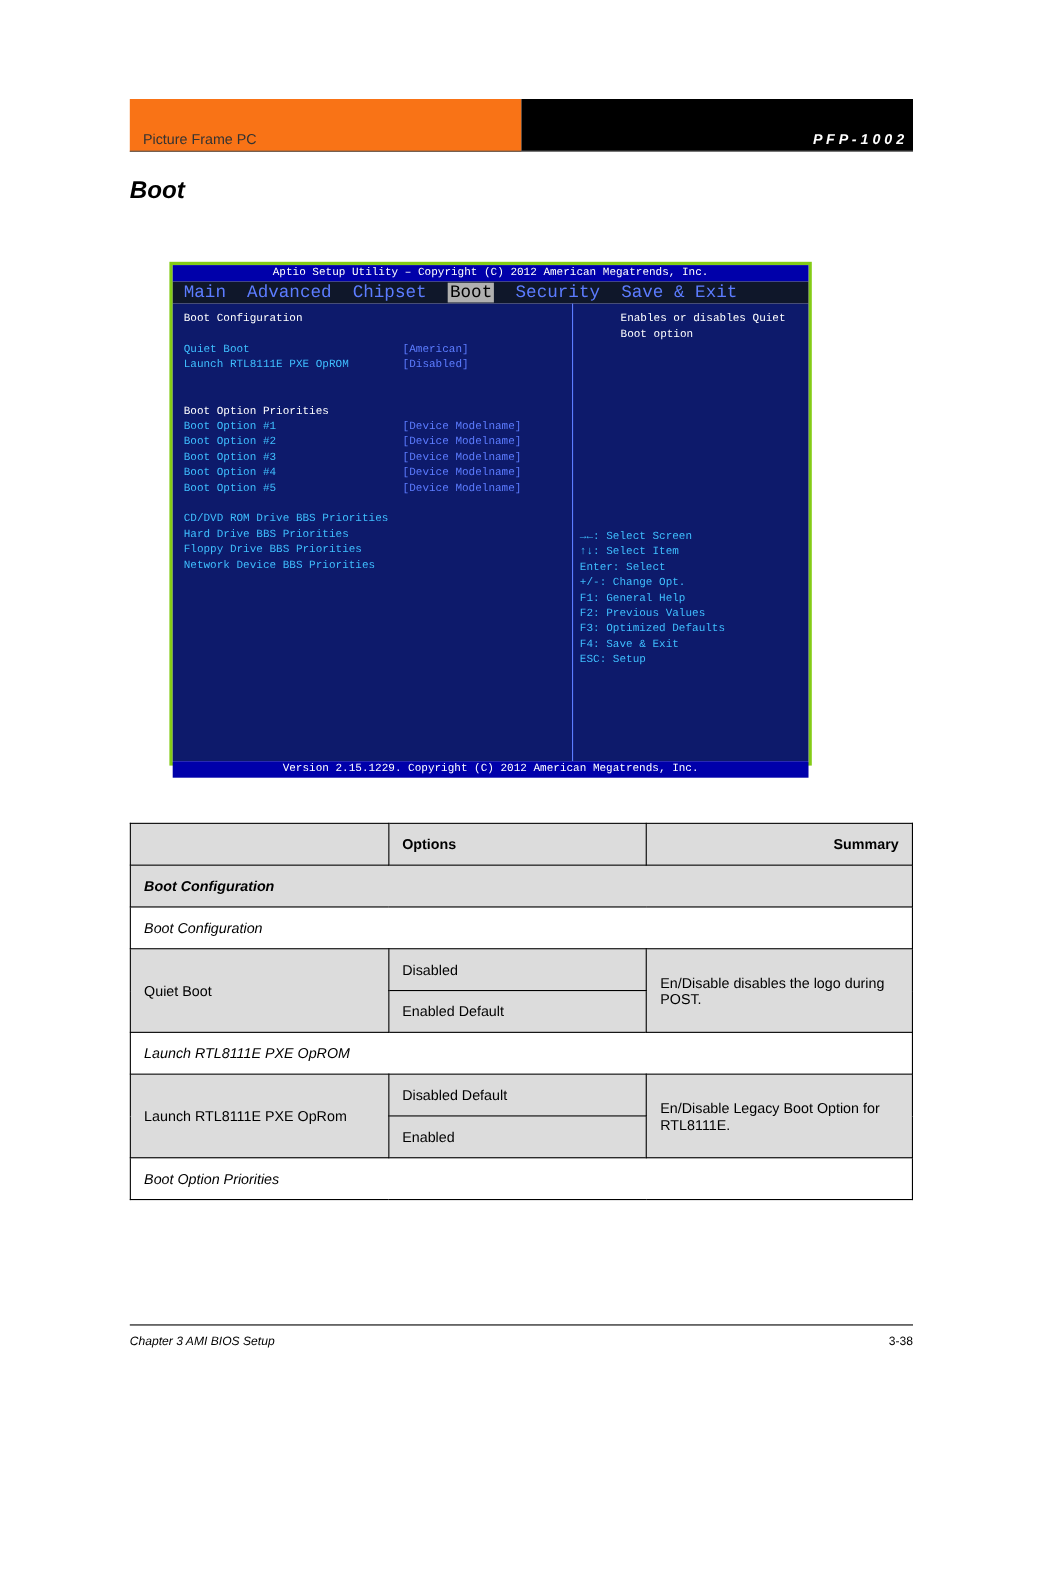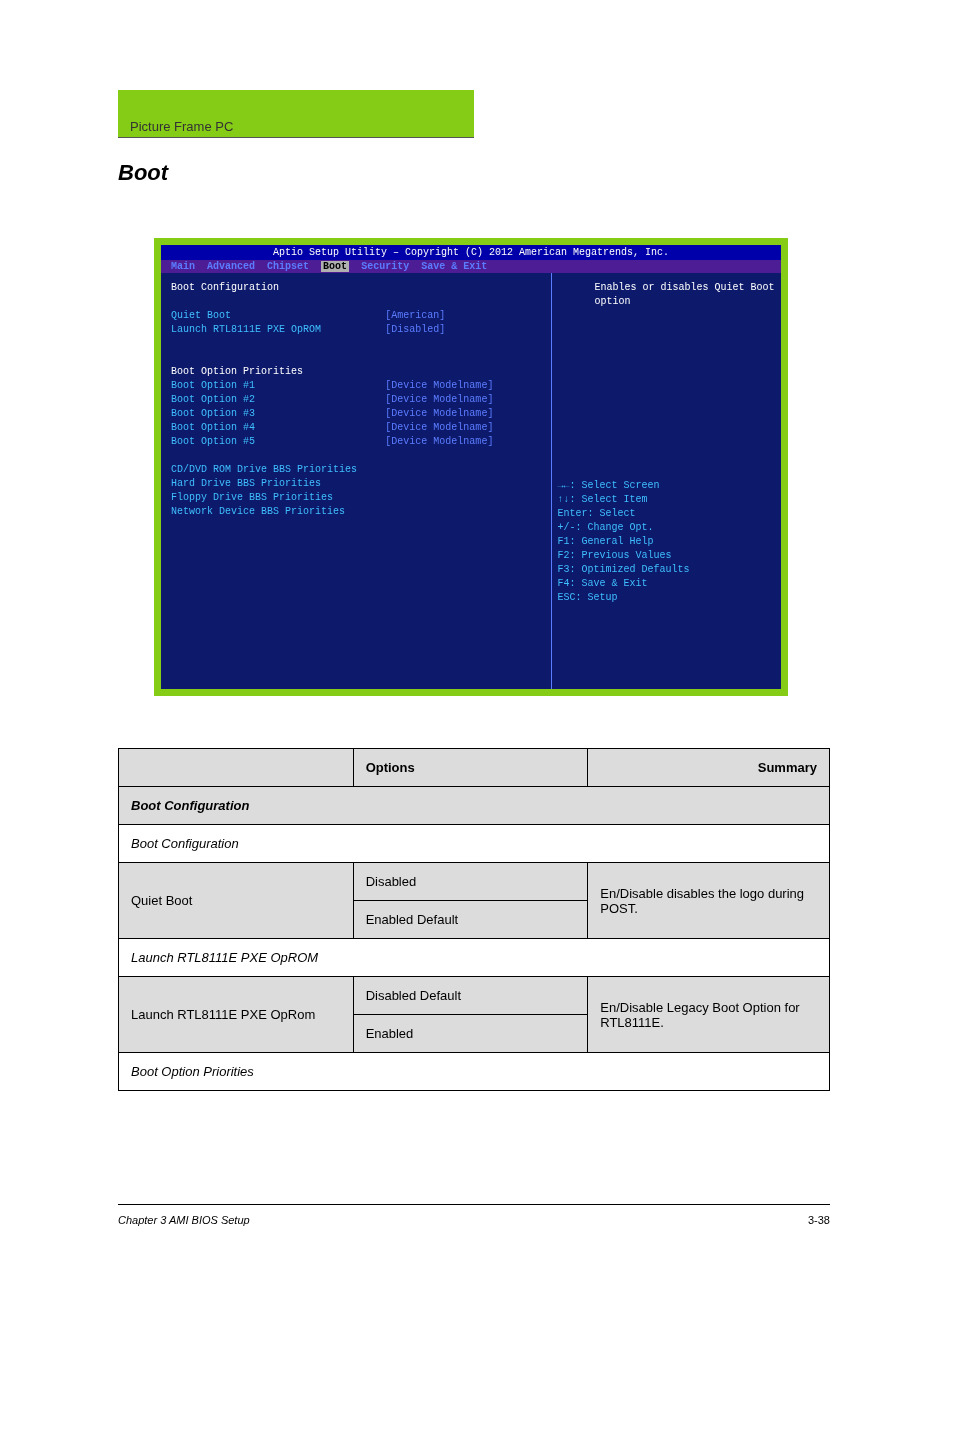--- a/index.html
+++ b/index.html
@@ -13,21 +13,21 @@
   .header-bar {
     position: absolute;
     top: 90px;
     left: 118px;
     width: 712px;
     height: 48px;
     display: flex;
   }
   .header-left {
     width: 50%;
-    background: #84cc16;
+    background: #f97316;
     border-bottom: 1px solid #555;
     display: flex;
     align-items: flex-end;
     padding: 0 8px 3px 12px;
     color: #333;
     font-size: 13px;
   }
   .header-right {
     width: 50%;
     background: #000;
@@ -46,39 +46,38 @@
     top: 160px;
     left: 118px;
     font-size: 22px;
     font-weight: bold;
     font-style: italic;
   }
   .bios-screenshot {
     position: absolute;
     top: 238px;
     left: 154px;
-    width: 634px;
+    width: 584px;
     height: 458px;
     font-family: 'Courier New', monospace;
     font-size: 11px;
-    border: 7px solid #84cc16;
+    border: 3px solid #84cc16;
   }
   .bios-top {
     background: #0000aa;
     color: #fff;
     text-align: center;
     padding: 2px 0;
     font-size: 10px;
   }
   .bios-tabs {
-    background: #4c1d95;
+    background: #0f172a;
     color: #5c7cff;
     padding: 1px 10px;
-    font-size: 10px;
-    font-weight: bold;
+    font-size: 16px;
   }
   .bios-tabs .active {
     background: #b0b0b0;
     color: #000;
     padding: 0 2px;
   }
   .bios-body {
     display: flex;
     height: 416px;
     background: #0d1a6b;
@@ -153,20 +152,21 @@
     top: 1214px;
     right: 124px;
     font-size: 11px;
   }
 </style>
 </head>
 <body>
 
 <div class="header-bar">
   <div class="header-left">Picture Frame PC</div>
+  <div class="header-right">P F P - 1 0 0 2</div>
 </div>
 
 <div class="section-title">Boot</div>
 
 <div class="bios-screenshot">
   <div class="bios-top">Aptio Setup Utility – Copyright (C) 2012 American Megatrends, Inc.</div>
   <div class="bios-tabs">
     <span>Main</span>&nbsp;
     <span>Advanced</span>&nbsp;
     <span>Chipset</span>&nbsp;
@@ -223,20 +223,21 @@
         <div>Enter: Select</div>
         <div>+/-: Change Opt.</div>
         <div>F1: General Help</div>
         <div>F2: Previous Values</div>
         <div>F3: Optimized Defaults</div>
         <div>F4: Save &amp; Exit</div>
         <div>ESC: Setup</div>
       </div>
     </div>
   </div>
+  <div class="bios-bottom">Version 2.15.1229. Copyright (C) 2012 American Megatrends, Inc.</div>
 </div>
 
 <table class="settings-table">
   <tbody>
       <tr class="hdr">
     <td class="col1"></td>
     <td class="col2">Options</td>
     <td class="col3">Summary</td>
   </tr>
   <tr class="hdr">

